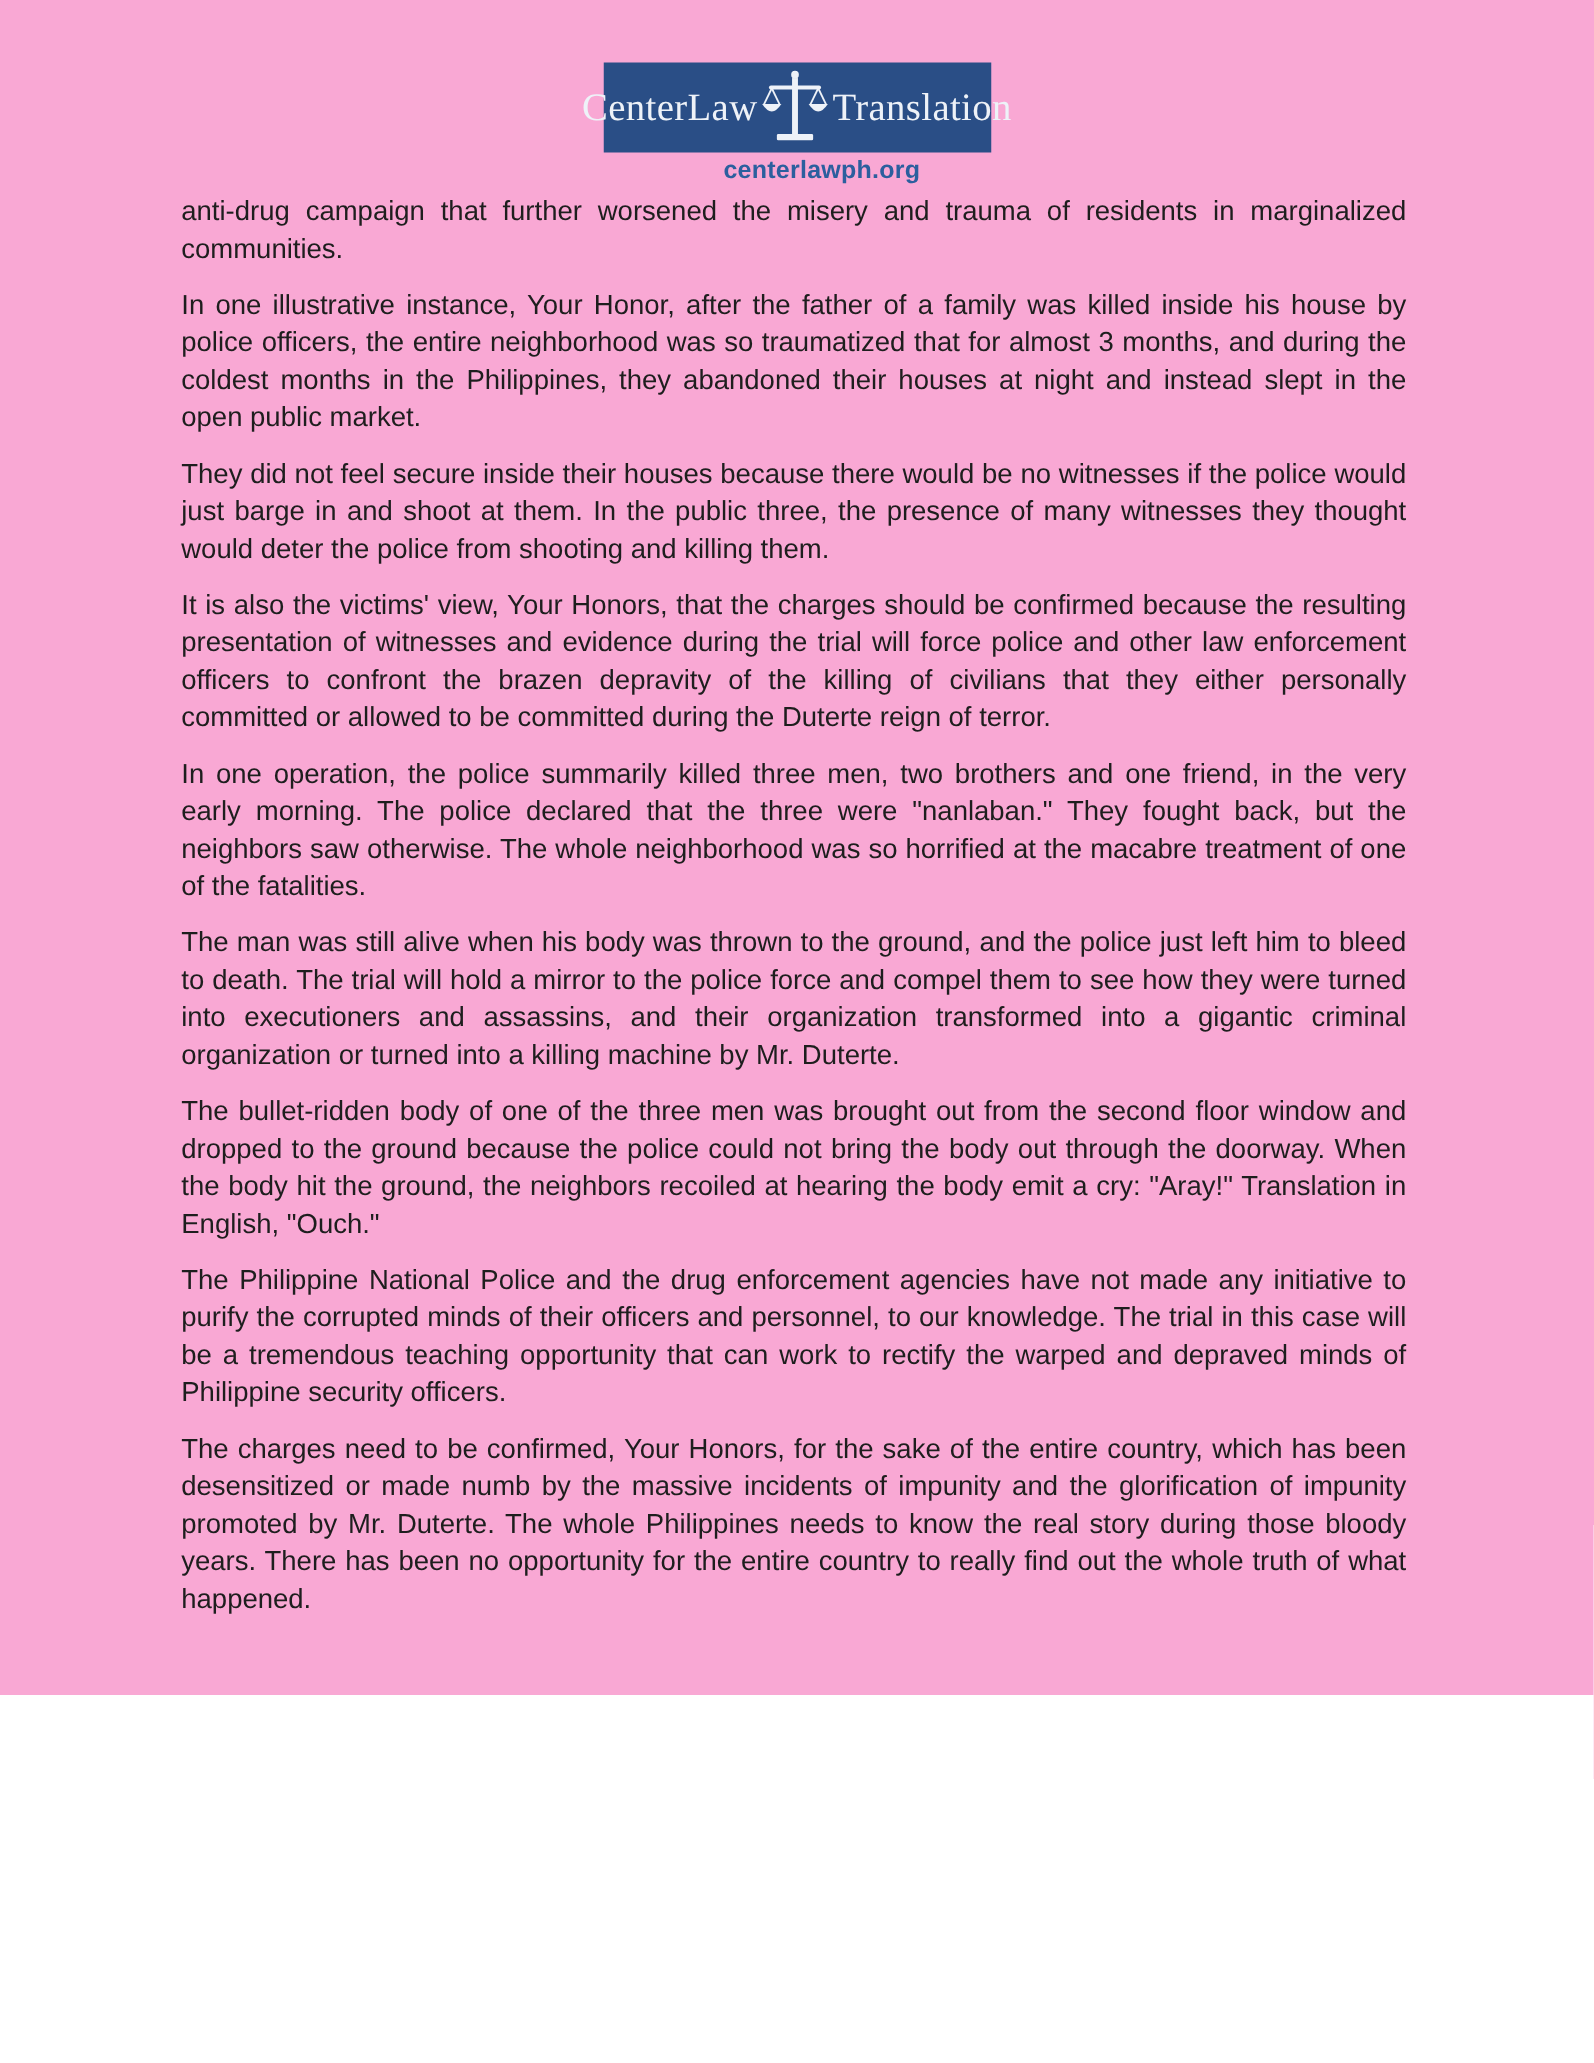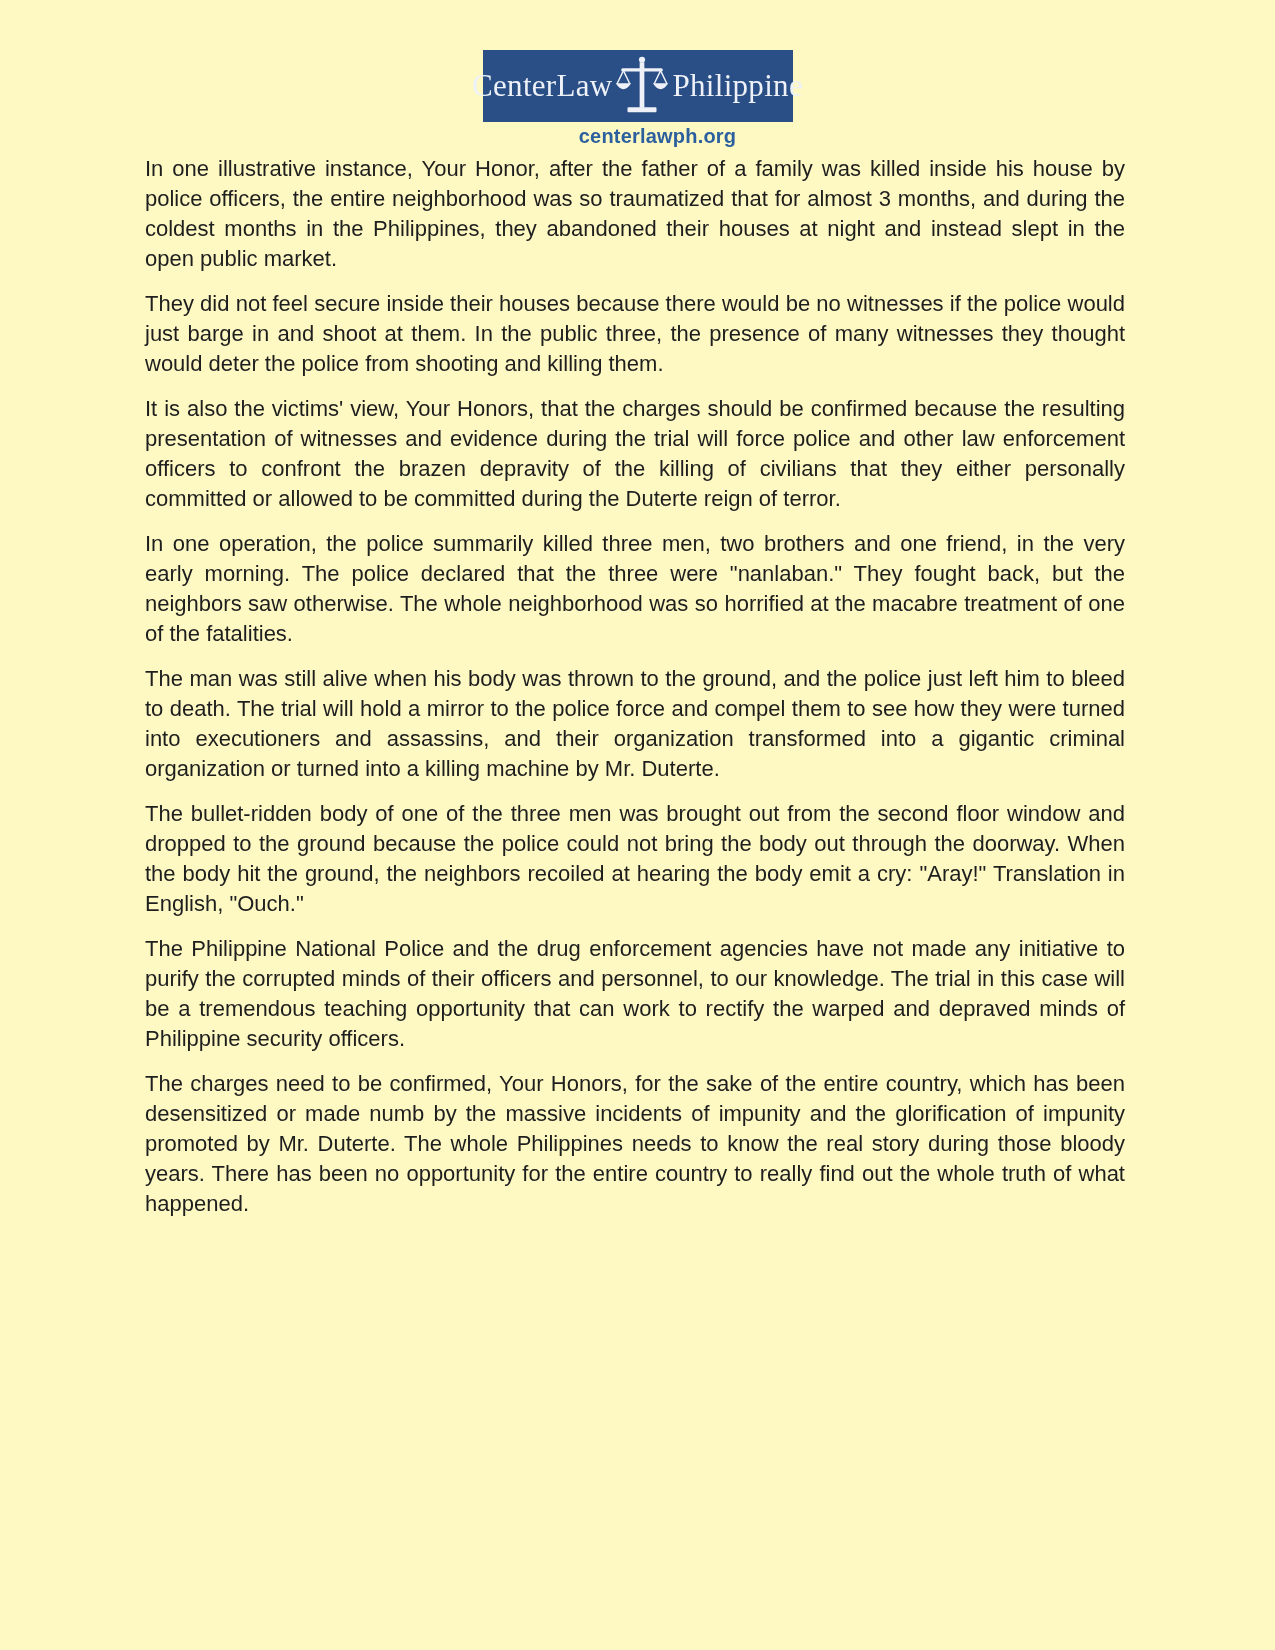--- a/index.html
+++ b/index.html
@@ -1,21 +1,21 @@
 <!DOCTYPE html>
 <html><head>
 <meta charset="utf-8">
 <style>
   * { box-sizing: border-box; }
   html, body { margin: 0; padding: 0; background: #ffffff; }
   .page {
     position: relative;
     width: 1275px;
-    height: 1650px;
-    background: #fef9c3;
+    height: 1356px;
+    background: #f9a8d4;
     overflow: hidden;
     font-family: "Liberation Sans", sans-serif;
   }
   .letterhead { width: 100%; }
   .logo-banner {
     width: 310px;
     height: 72px;
     margin: 50px auto 0 auto;
     background: #2a4e86;
     display: flex;
@@ -76,26 +76,27 @@
           <path d="M3 31 Q11.5 44 20 31 Z"></path>
           <path d="M44 31 Q52.5 44 61 31 Z"></path>
         </g>
         <g stroke="#eef2f8" stroke-width="1.6" fill="none">
           <path d="M11.5 17 L4.5 31.5"></path>
           <path d="M11.5 17 L18.5 31.5"></path>
           <path d="M52.5 17 L45.5 31.5"></path>
           <path d="M52.5 17 L59.5 31.5"></path>
         </g>
       </svg>
-      <span class="logo-text" style="color: rgb(238, 242, 248);">Philippine</span>
+      <span class="logo-text" style="color: rgb(238, 242, 248);">Translation</span>
     </div>
     <div class="site-url" style="color: rgb(44, 95, 158); padding-left: 40px;">centerlawph.org</div>
   </div>
 
   <div class="doc-body">
+    <p class="doc-para">anti-drug campaign that further worsened the misery and trauma of residents in marginalized communities.</p>
     <p class="doc-para">In one illustrative instance, Your Honor, after the father of a family was killed inside his house by police officers, the entire neighborhood was so traumatized that for almost 3 months, and during the coldest months in the Philippines, they abandoned their houses at night and instead slept in the open public market.</p>
     <p class="doc-para">They did not feel secure inside their houses because there would be no witnesses if the police would just barge in and shoot at them. In the public three, the presence of many witnesses they thought would deter the police from shooting and killing them.</p>
     <p class="doc-para">It is also the victims' view, Your Honors, that the charges should be confirmed because the resulting presentation of witnesses and evidence during the trial will force police and other law enforcement officers to confront the brazen depravity of the killing of civilians that they either personally committed or allowed to be committed during the Duterte reign of terror.</p>
     <p class="doc-para">In one operation, the police summarily killed three men, two brothers and one friend, in the very early morning. The police declared that the three were "nanlaban." They fought back, but the neighbors saw otherwise. The whole neighborhood was so horrified at the macabre treatment of one of the fatalities.</p>
     <p class="doc-para">The man was still alive when his body was thrown to the ground, and the police just left him to bleed to death. The trial will hold a mirror to the police force and compel them to see how they were turned into executioners and assassins, and their organization transformed into a gigantic criminal organization or turned into a killing machine by Mr. Duterte.</p>
     <p class="doc-para">The bullet-ridden body of one of the three men was brought out from the second floor window and dropped to the ground because the police could not bring the body out through the doorway. When the body hit the ground, the neighbors recoiled at hearing the body emit a cry: "Aray!" Translation in English, "Ouch."</p>
     <p class="doc-para">The Philippine National Police and the drug enforcement agencies have not made any initiative to purify the corrupted minds of their officers and personnel, to our knowledge. The trial in this case will be a tremendous teaching opportunity that can work to rectify the warped and depraved minds of Philippine security officers.</p>
     <p class="doc-para">The charges need to be confirmed, Your Honors, for the sake of the entire country, which has been desensitized or made numb by the massive incidents of impunity and the glorification of impunity promoted by Mr. Duterte. The whole Philippines needs to know the real story during those bloody years. There has been no opportunity for the entire country to really find out the whole truth of what happened.</p>
   </div>
 

